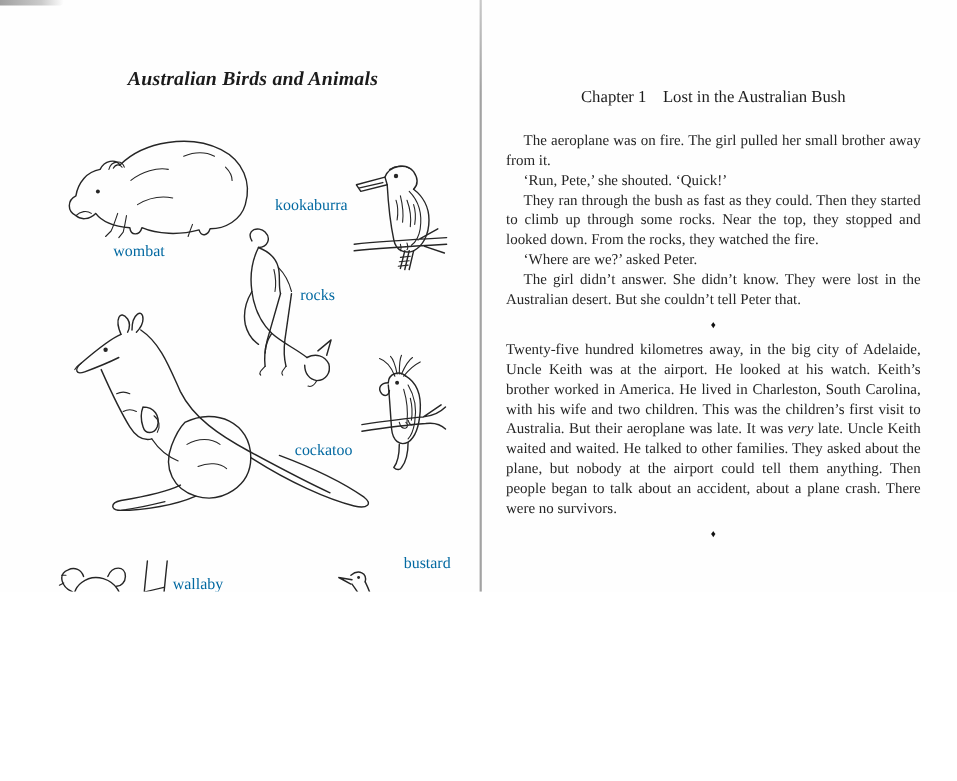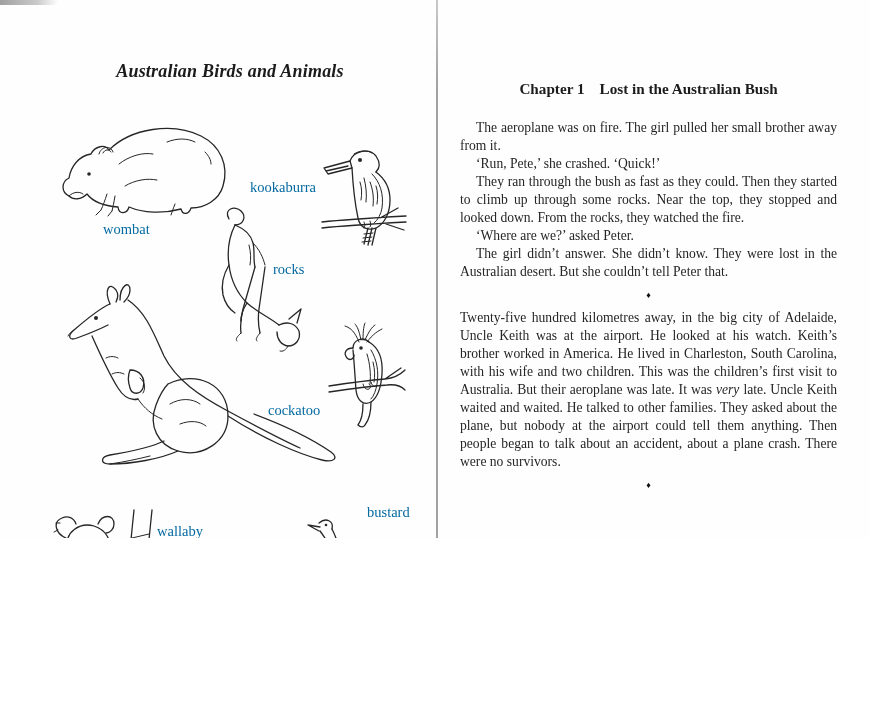--- a/index.html
+++ b/index.html
@@ -23,21 +23,21 @@
   }
   .animal-label{position:absolute;font-size:14.5px;color:#0369a1;white-space:nowrap;}
   .illo{position:absolute;}
   .illo svg{display:block;width:100%;height:100%;stroke:#262626;fill:none;
     stroke-width:1.3;stroke-linecap:round;stroke-linejoin:round;}
   .illo svg .fill{fill:#262626;stroke:none;}
   .illo svg .thin{stroke-width:1;}
   
   .chapter-head{
     position:absolute;left:460px;top:80px;width:377px;text-align:center;
-    font-weight:bold;font-size:15.2px;color:#1c1c1c;
+    font-weight:normal;font-size:15.2px;color:#1c1c1c;
   }
   .chapter-head .gap{display:inline-block;width:15px;}
   .body-text{
     position:absolute;left:460px;top:119px;width:377px;
     font-size:13.6px;line-height:18px;text-align:justify;color:#252525;
   }
   .body-text p{margin:0;}
   .body-text p.indent{text-indent:16px;}
   .sep{height:18px;margin:5px 0;text-align:center;font-size:9px;line-height:18px;color:#101010;}
   .page-num{
@@ -192,21 +192,21 @@
     </svg>
   </div>
   <div class="animal-label" style="left:367px;top:504px;">bustard</div>
 
   <div class="chapter-head">
     <span>Chapter 1</span><span class="gap"></span><span>Lost in the Australian Bush</span>
   </div>
 
   <div class="body-text">
     <p class="indent">The aeroplane was on fire. The girl pulled her small brother away from it.</p>
-    <p class="indent">‘Run, Pete,’ she crashed. ‘Quick!’</p>
+    <p class="indent">‘Run, Pete,’ she shouted. ‘Quick!’</p>
     <p class="indent">They ran through the bush as fast as they could. Then they started to climb up through some rocks. Near the top, they stopped and looked down. From the rocks, they watched the fire.</p>
     <p class="indent">‘Where are we?’ asked Peter.</p>
     <p class="indent">The girl didn’t answer. She didn’t know. They were lost in the Australian desert. But she couldn’t tell Peter that.</p>
 
     <div class="sep">♦</div>
 
     <p><span>Twenty-five hundred kilometres away, in the big city of Adelaide, Uncle Keith was at the airport. He looked at his watch. Keith’s brother worked in America. He lived in Charleston, South Carolina, with his wife and two children. This was the children’s first visit to Australia. But their aeroplane was late. It was </span><i>very</i><span> late. Uncle Keith waited and waited. He talked to other families. They asked about the plane, but nobody at the airport could tell them anything. Then people began to talk about an accident, about a plane crash. There were no survivors.</span></p>
 
     <div class="sep">♦</div>
 

